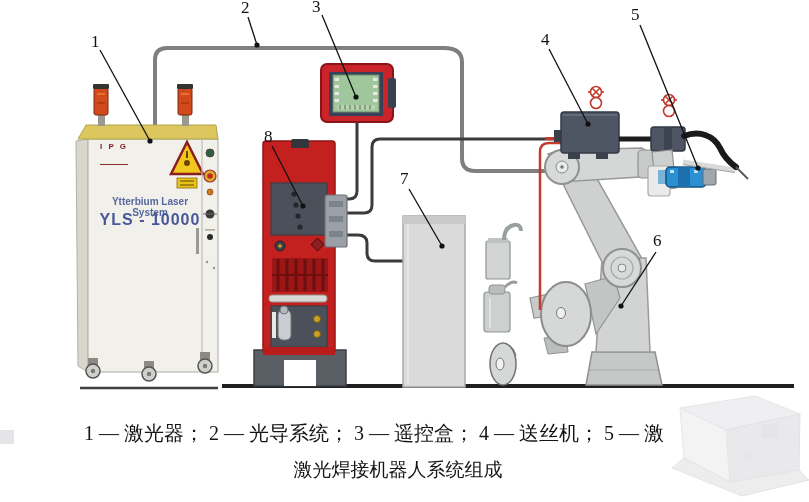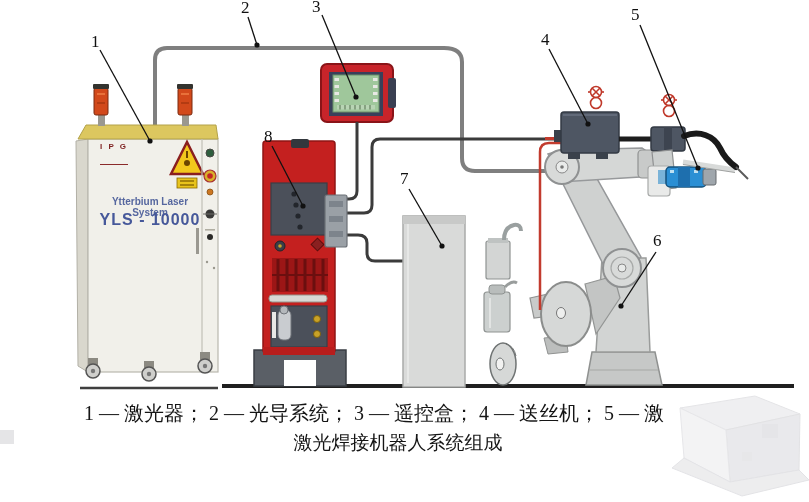--- a/index.html
+++ b/index.html
@@ -6,22 +6,22 @@
   .stage{position:relative;width:809px;height:502px;background:#ffffff;overflow:hidden;
          font-family:"Liberation Serif","DejaVu Serif",serif;}
   svg{position:absolute;left:0;top:0;}
   .co{position:absolute;font-size:17px;color:#101010;font-family:"Liberation Serif","DejaVu Serif",serif;}
   .laser-brand{position:absolute;left:100px;top:142px;font-family:"Liberation Sans","DejaVu Sans",sans-serif;
     font-size:8px;font-weight:bold;color:#7d1f1f;letter-spacing:2px;border-bottom:1px solid #8a2a2a;padding-bottom:13px;}
   .laser-line1{position:absolute;left:94px;top:196px;width:112px;text-align:center;
     font-family:"Liberation Sans","DejaVu Sans",sans-serif;font-size:10px;font-weight:bold;color:#56679f;}
   .laser-line2{position:absolute;left:94px;top:211px;width:112px;text-align:center;
     font-family:"Liberation Sans","DejaVu Sans",sans-serif;font-size:16px;font-weight:bold;color:#46589a;letter-spacing:1px;}
-  .caption{position:absolute;left:84px;top:398px;width:628px;font-size:20px;line-height:30px;color:#151515;}
-  .caption .t{text-align:center;font-size:19px;margin-top:0;}
+  .caption{position:absolute;left:84px;top:418px;width:628px;font-size:20px;line-height:30px;color:#151515;}
+  .caption .t{text-align:center;font-size:19px;margin-top:7px;}
 </style>
 </head>
 <body>
 
 <div class="stage">
 
 <svg width="809" height="502" viewBox="0 0 809 502">
 
   <g opacity="0.85">
     <polygon points="680,408 755,396 800,414 726,430" fill="#ededef" stroke="#e0e0e3" stroke-width="1"></polygon>

